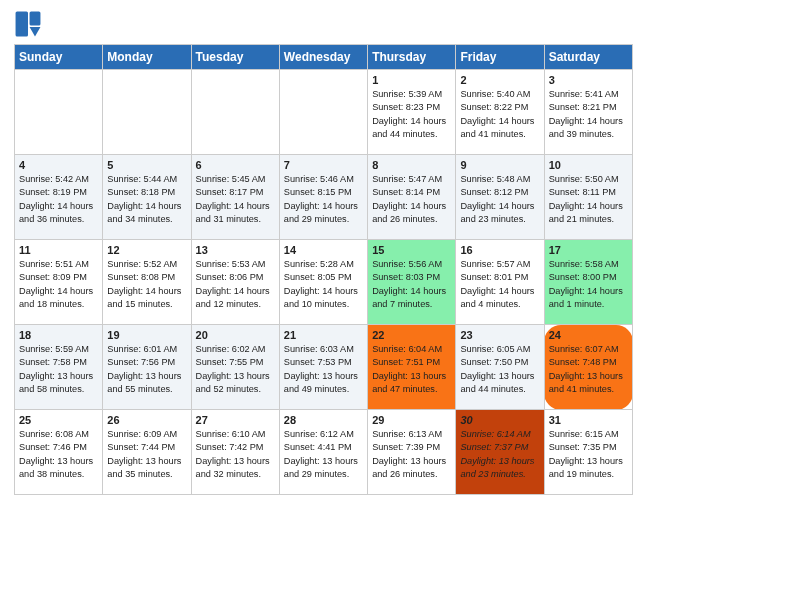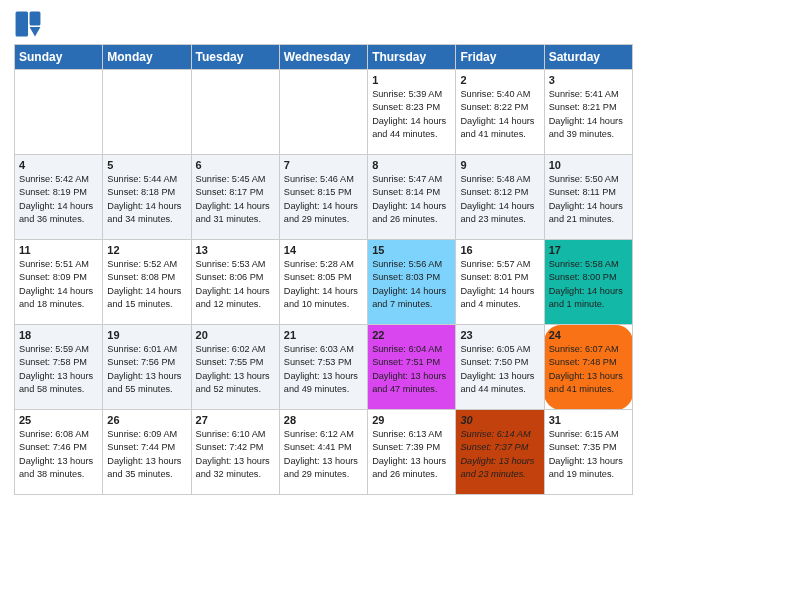--- a/index.html
+++ b/index.html
@@ -225,35 +225,35 @@
 Daylight: 14 hours
 and 12 minutes.</div>
           </td>
           <td style="background-color: rgb(255, 255, 255);">
             <span class="day-number">14</span>
             <div class="day-info" style="white-space: pre-line;">Sunrise: 5:28 AM
 Sunset: 8:05 PM
 Daylight: 14 hours
 and 10 minutes.</div>
           </td>
-          <td style="background-color: #7dd3fc;">
+          <td style="background-color: #86efac;">
             <span class="day-number">15</span>
             <div class="day-info" style="white-space: pre-line;">Sunrise: 5:56 AM
 Sunset: 8:03 PM
 Daylight: 14 hours
 and 7 minutes.</div>
           </td>
           <td style="background-color: rgb(255, 255, 255);">
             <span class="day-number">16</span>
             <div class="day-info" style="white-space: pre-line;">Sunrise: 5:57 AM
 Sunset: 8:01 PM
 Daylight: 14 hours
 and 4 minutes.</div>
           </td>
-          <td style="background-color: #14b8a6;">
+          <td style="background-color: #86efac;">
             <span class="day-number">17</span>
             <div class="day-info" style="white-space: pre-line;">Sunrise: 5:58 AM
 Sunset: 8:00 PM
 Daylight: 14 hours
 and 1 minute.</div>
           </td>
         </tr>
         <tr>
           <td style="background-color: rgb(240, 244, 248);">
             <span class="day-number">18</span>
@@ -276,21 +276,21 @@
 Daylight: 13 hours
 and 52 minutes.</div>
           </td>
           <td style="background-color: rgb(240, 244, 248);">
             <span class="day-number">21</span>
             <div class="day-info" style="white-space: pre-line;">Sunrise: 6:03 AM
 Sunset: 7:53 PM
 Daylight: 13 hours
 and 49 minutes.</div>
           </td>
-          <td style="background-color: #d946ef;">
+          <td style="background-color: #f97316;">
             <span class="day-number">22</span>
             <div class="day-info" style="white-space: pre-line;">Sunrise: 6:04 AM
 Sunset: 7:51 PM
 Daylight: 13 hours
 and 47 minutes.</div>
           </td>
           <td style="background-color: rgb(240, 244, 248);">
             <span class="day-number">23</span>
             <div class="day-info" style="white-space: pre-line;">Sunrise: 6:05 AM
 Sunset: 7:50 PM

